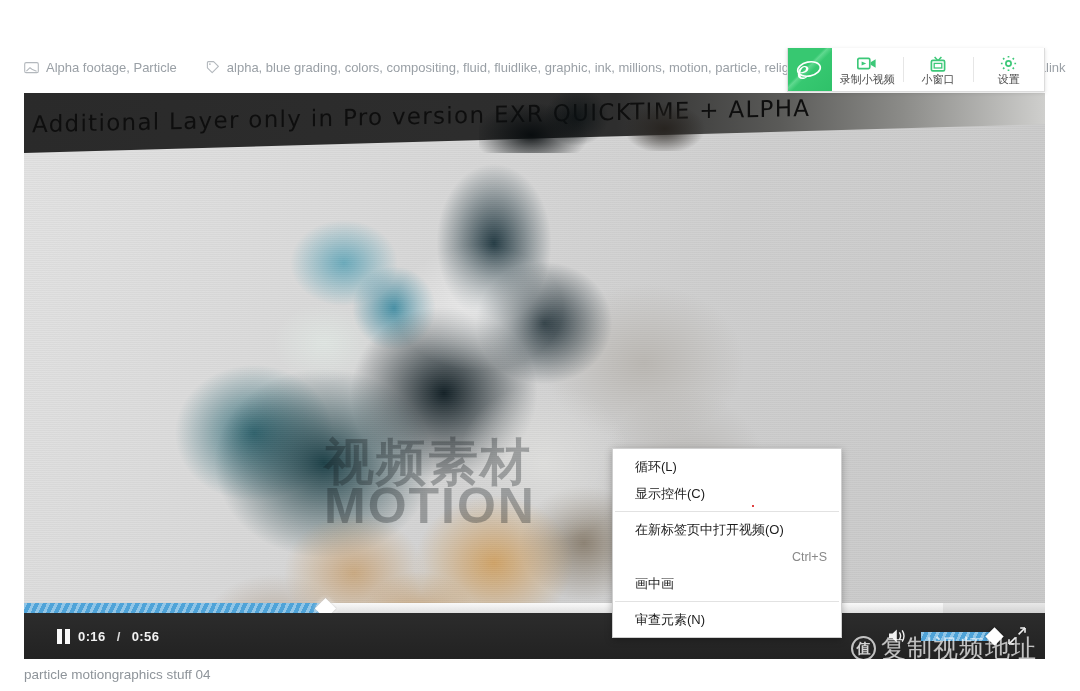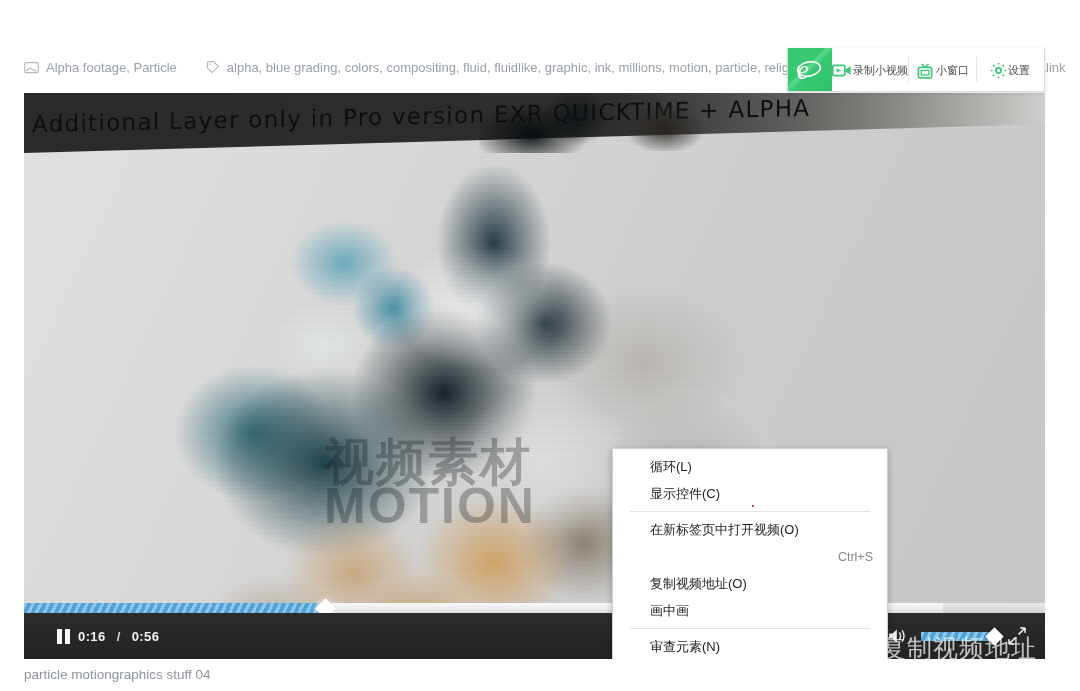--- a/index.html
+++ b/index.html
@@ -58,21 +58,21 @@
     width: 44px;
     background: linear-gradient(135deg,#37c871 0%,#37c871 42%,#5fd98f 46%,#37c871 54%,#2fc169 100%);
     position: relative;
     flex: none;
     overflow: hidden;
   }
   #ie-logo svg { position: absolute; left: 8px; top: 7px; }
   .tb-item {
     flex: 1 1 0;
     display: flex;
-    flex-direction: row;
+    flex-direction: column;
     align-items: center;
     justify-content: center;
     gap: 1px;
     padding-top: 2px;
     cursor: default;
     position: relative;
   }
   .tb-item + .tb-item::before {
     content: "";
     position: absolute;
@@ -167,25 +167,25 @@
     letter-spacing: 2px;
     line-height: 44px;
     pointer-events: none;
     white-space: nowrap;
   }
 
   
   #context-menu {
     position: absolute;
     left: 588px; top: 355px;
-    width: 276px;
+    width: 230px;
     background: #ffffff;
     border: 1px solid #cfcfcf;
     box-shadow: 0 2px 7px rgba(0,0,0,0.26);
-    padding: 4px 15px;
+    padding: 4px 0;
     z-index: 60;
     font-size: 13px;
     color: #1c1c1c;
   }
   .cm-item {
     height: 27px;
     display: flex;
     align-items: center;
     padding: 0 14px 0 22px;
     white-space: nowrap;
@@ -437,23 +437,20 @@
     <div class="cm-sep"></div>
 
     <div class="cm-item">
       <span class="cm-label">在新标签页中打开视频(O)</span>
     </div>
 
     <div id="cm-save-row">
       <span class="cm-accel">Ctrl+S</span>
     </div>
 
-    <div class="cm-item" style="position:relative;">
-      <span class="cm-label">复制视频地址(O)</span>
-    </div>
     <div id="cm-red-dot"></div>
 
     <div class="cm-item">
       <span class="cm-label">画中画</span>
     </div>
 
     <div class="cm-sep"></div>
 
     <div class="cm-item">
       <span class="cm-label">审查元素(N)</span>

